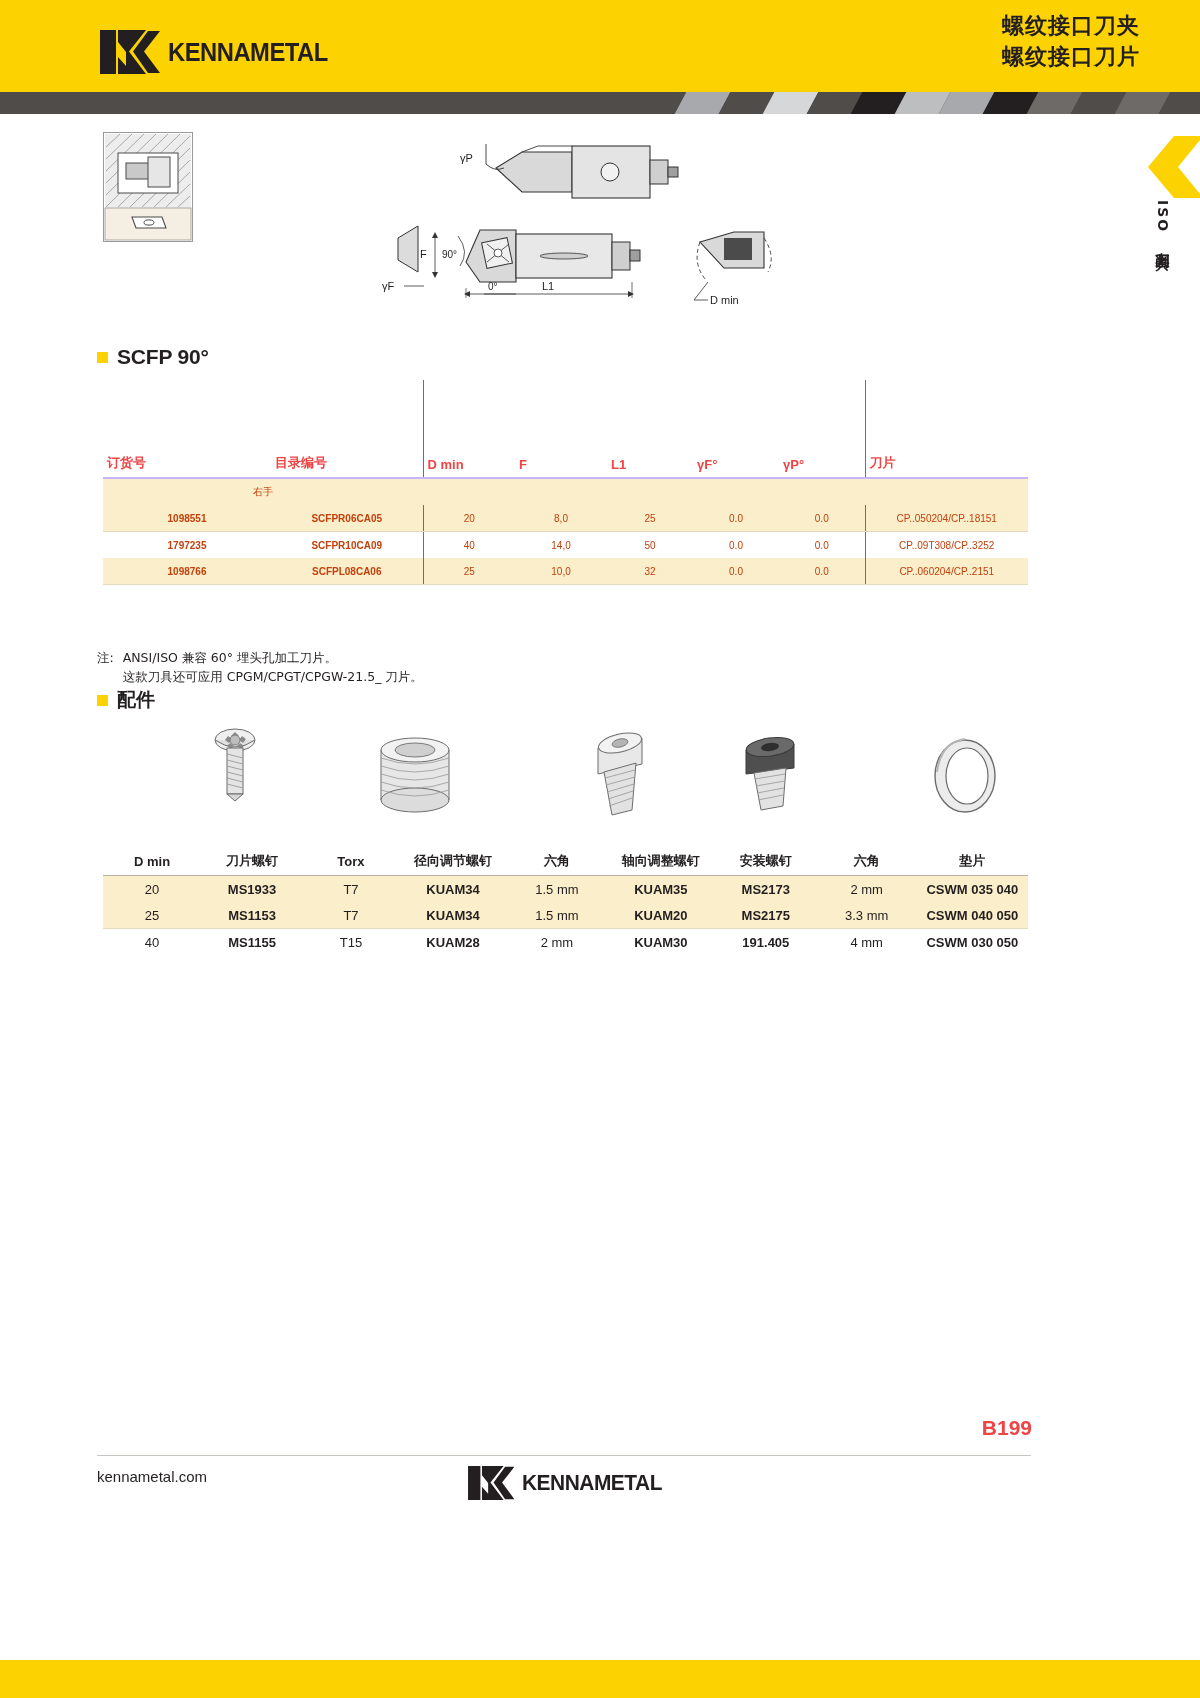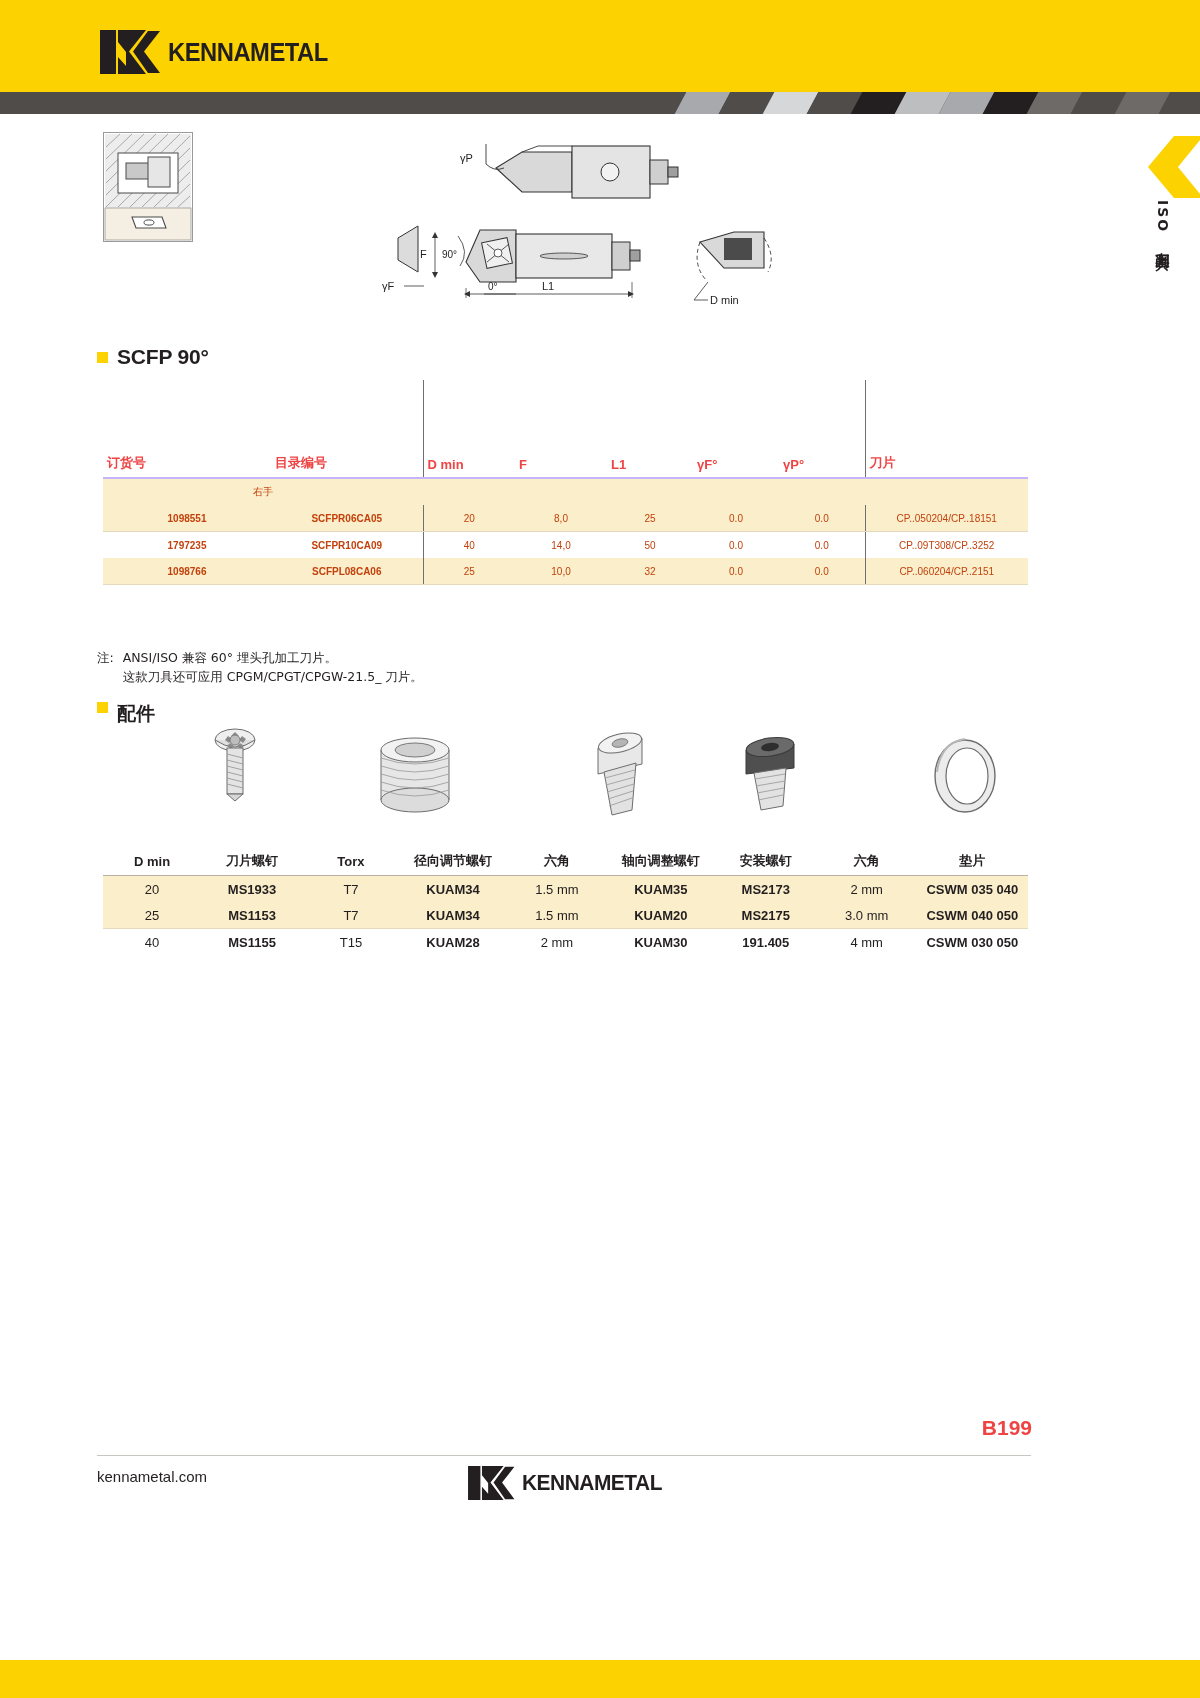--- a/index.html
+++ b/index.html
@@ -126,21 +126,20 @@
     font-size: 21px;
     font-weight: bold;
     color: #231f20;
     letter-spacing: -0.2px;
   }
   .sec-title-cjk {
     font-family: "DejaVu Sans", sans-serif;
     font-size: 19px;
     font-weight: bold;
     color: #231f20;
-    margin-top: 14px;
   }
 
   
   .main-table-wrap {
     position: absolute;
     left: 103px; top: 380px;
     width: 925px;
   }
   table.spec {
     border-collapse: collapse;
@@ -296,20 +295,24 @@
 
   <div class="logo-wrap">
     <svg class="logo-mark" width="62" height="44" viewBox="0 0 62 44">
       <rect x="0" y="0" width="16" height="44" fill="#231f20"></rect>
       <path d="M18 0 L46 0 L29 21.5 L46 44 L18 44 L18 27 L26 36 L26 22 L18 12 Z" fill="#231f20"></path>
       <path d="M48 1 L60 1 L44 21.5 L60 43 L48 43 L33 21.5 Z" fill="#231f20"></path>
     </svg>
     <span class="logo-word">KENNAMETAL</span>
   </div>
 
+  <div class="header-titles">
+    <div>螺纹接口刀夹</div>
+    <div>螺纹接口刀片</div>
+  </div>
 
   <div class="stripe-band">
     <div class="seg" style="left:680px;  background:#a7a9ac;"></div>
     <div class="seg" style="left:724px;  background:#4f4c4a;"></div>
     <div class="seg" style="left:768px;  background:#d6d7d8;"></div>
     <div class="seg" style="left:812px;  background:#4f4c4a;"></div>
     <div class="seg" style="left:856px;  background:#231f20;"></div>
     <div class="seg" style="left:900px;  background:#bcbec0;"></div>
     <div class="seg" style="left:944px;  background:#a7a9ac;"></div>
     <div class="seg" style="left:988px;  background:#231f20;"></div>
@@ -606,21 +609,21 @@
           <td class="b">CSWM 035 040</td>
         </tr>
         <tr class="shade endrule">
           <td>25</td>
           <td class="b">MS1153</td>
           <td>T7</td>
           <td class="b">KUAM34</td>
           <td>1.5 mm</td>
           <td class="b">KUAM20</td>
           <td class="b">MS2175</td>
-          <td>3.0 mm</td>
+          <td>3.3 mm</td>
           <td class="b">CSWM 040 050</td>
         </tr>
         <tr>
           <td>40</td>
           <td class="b">MS1155</td>
           <td>T15</td>
           <td class="b">KUAM28</td>
           <td>2 mm</td>
           <td class="b">KUAM30</td>
           <td class="b">191.405</td>

